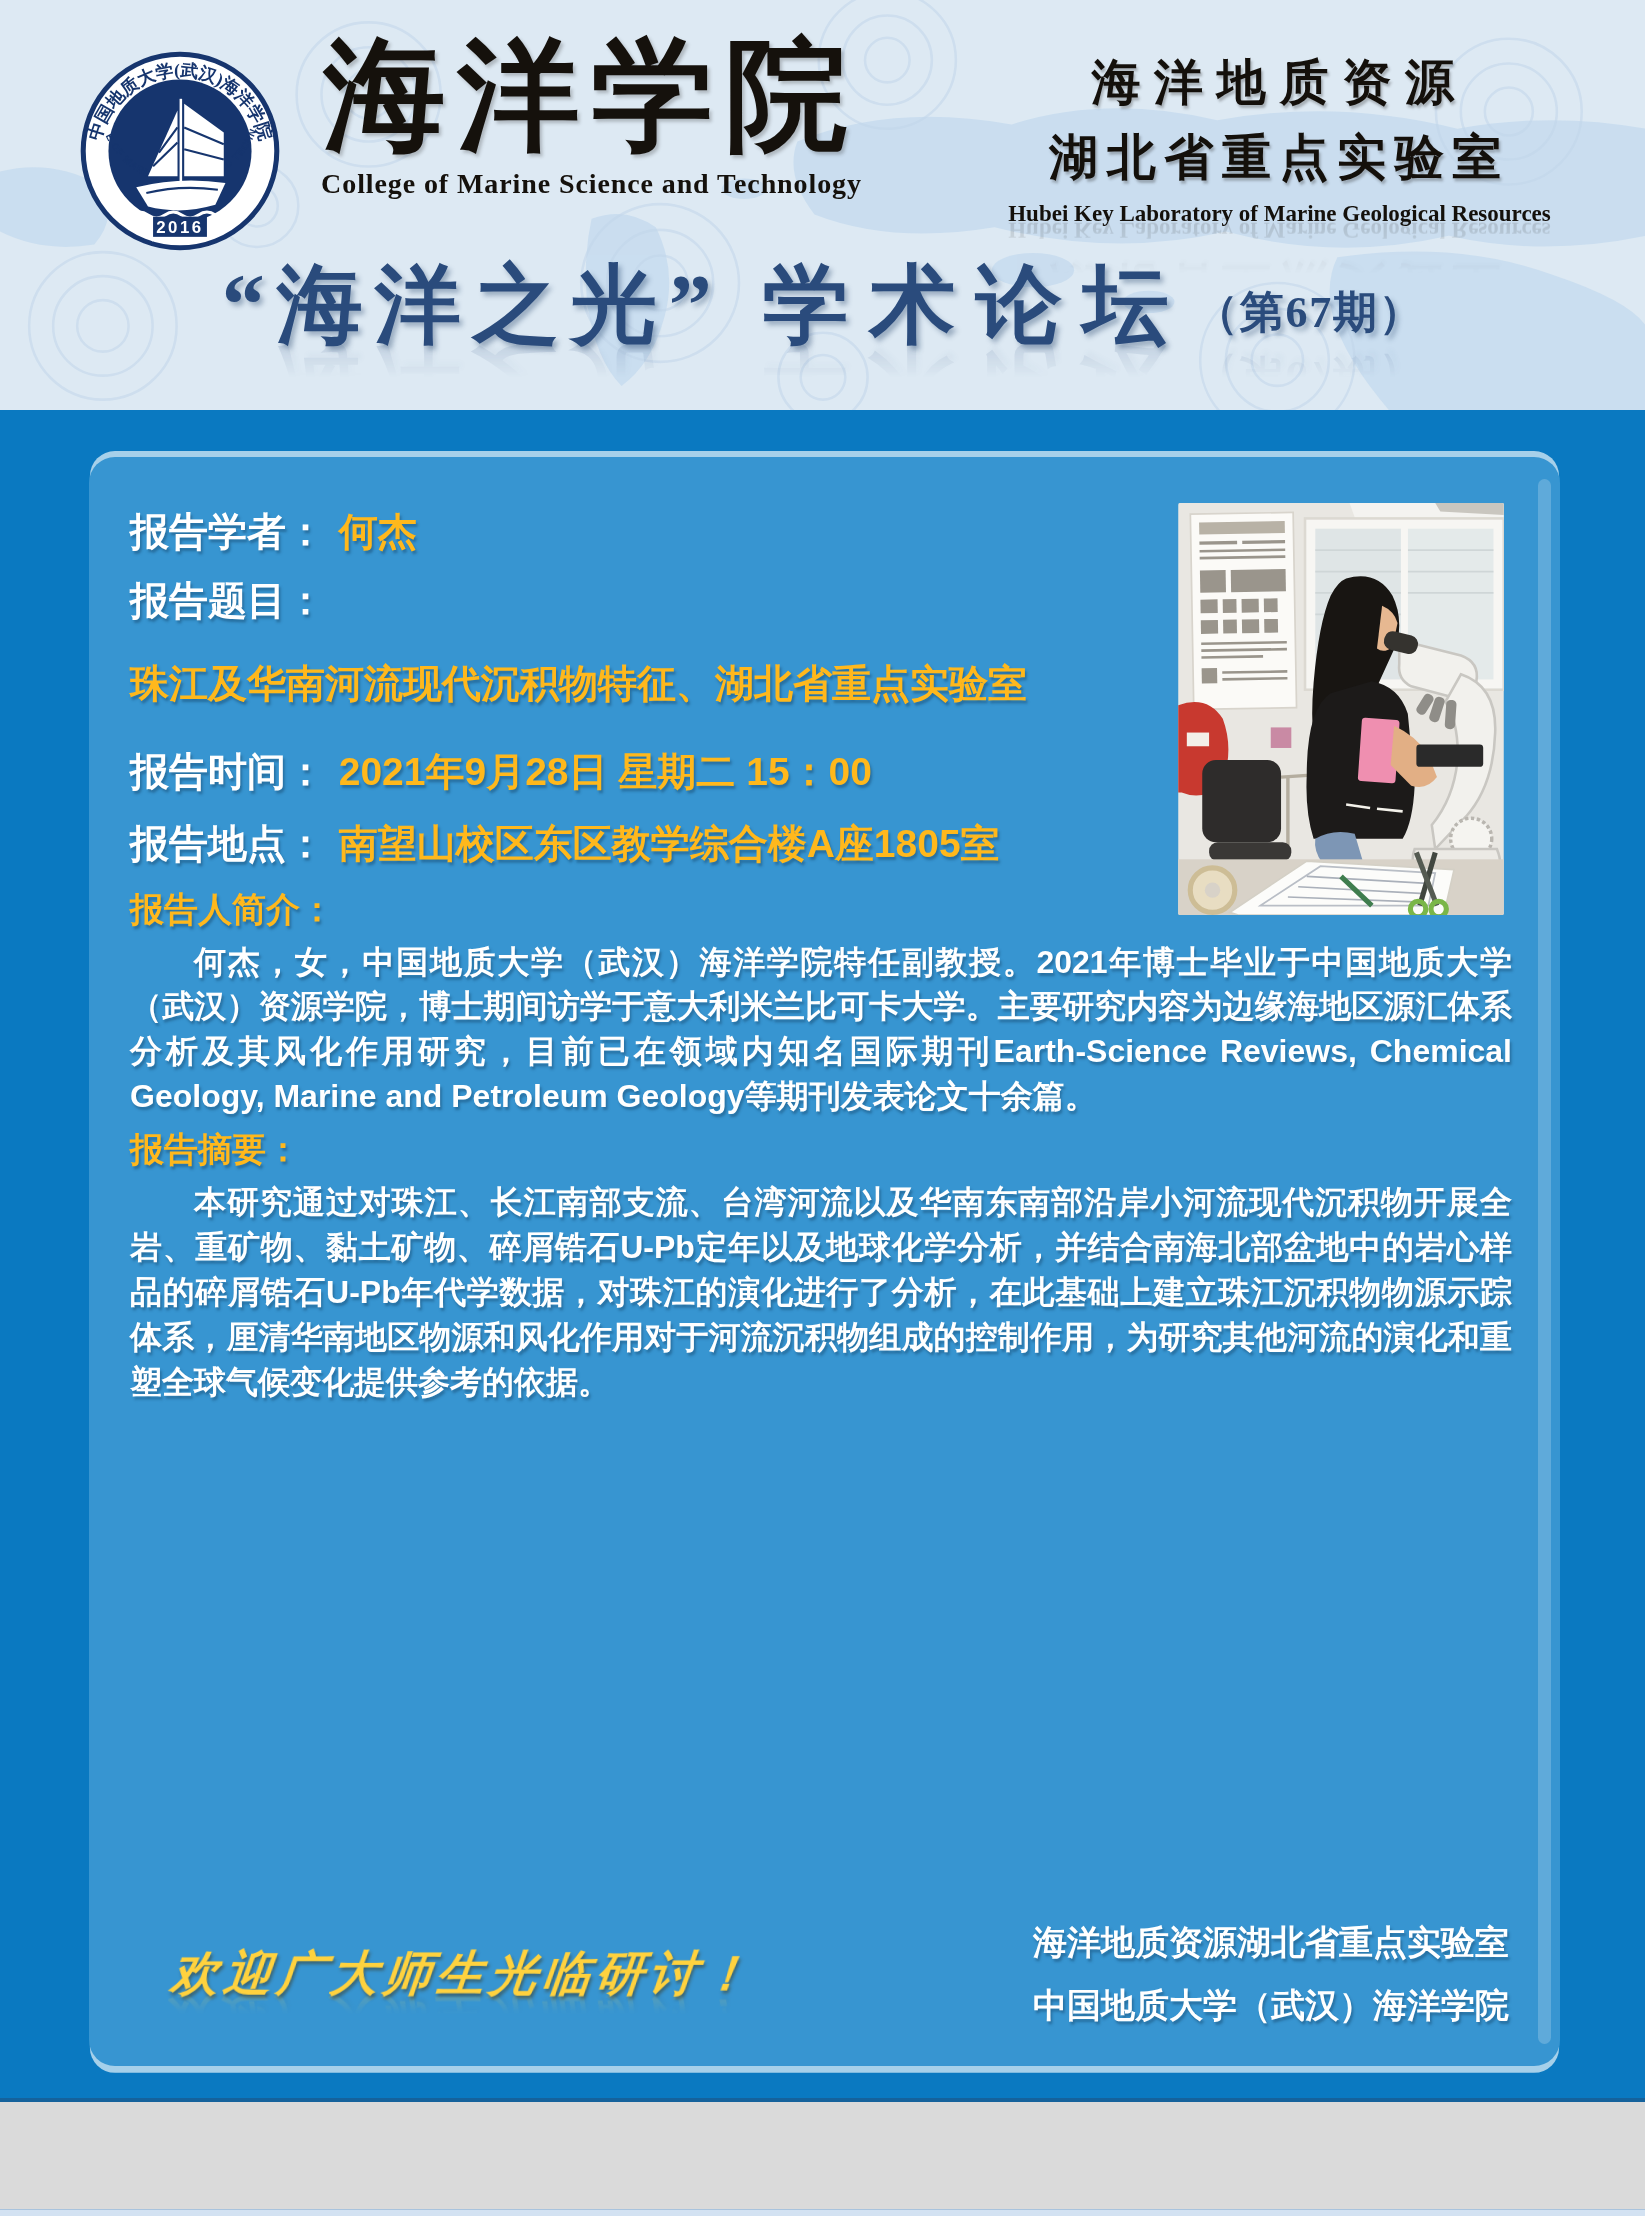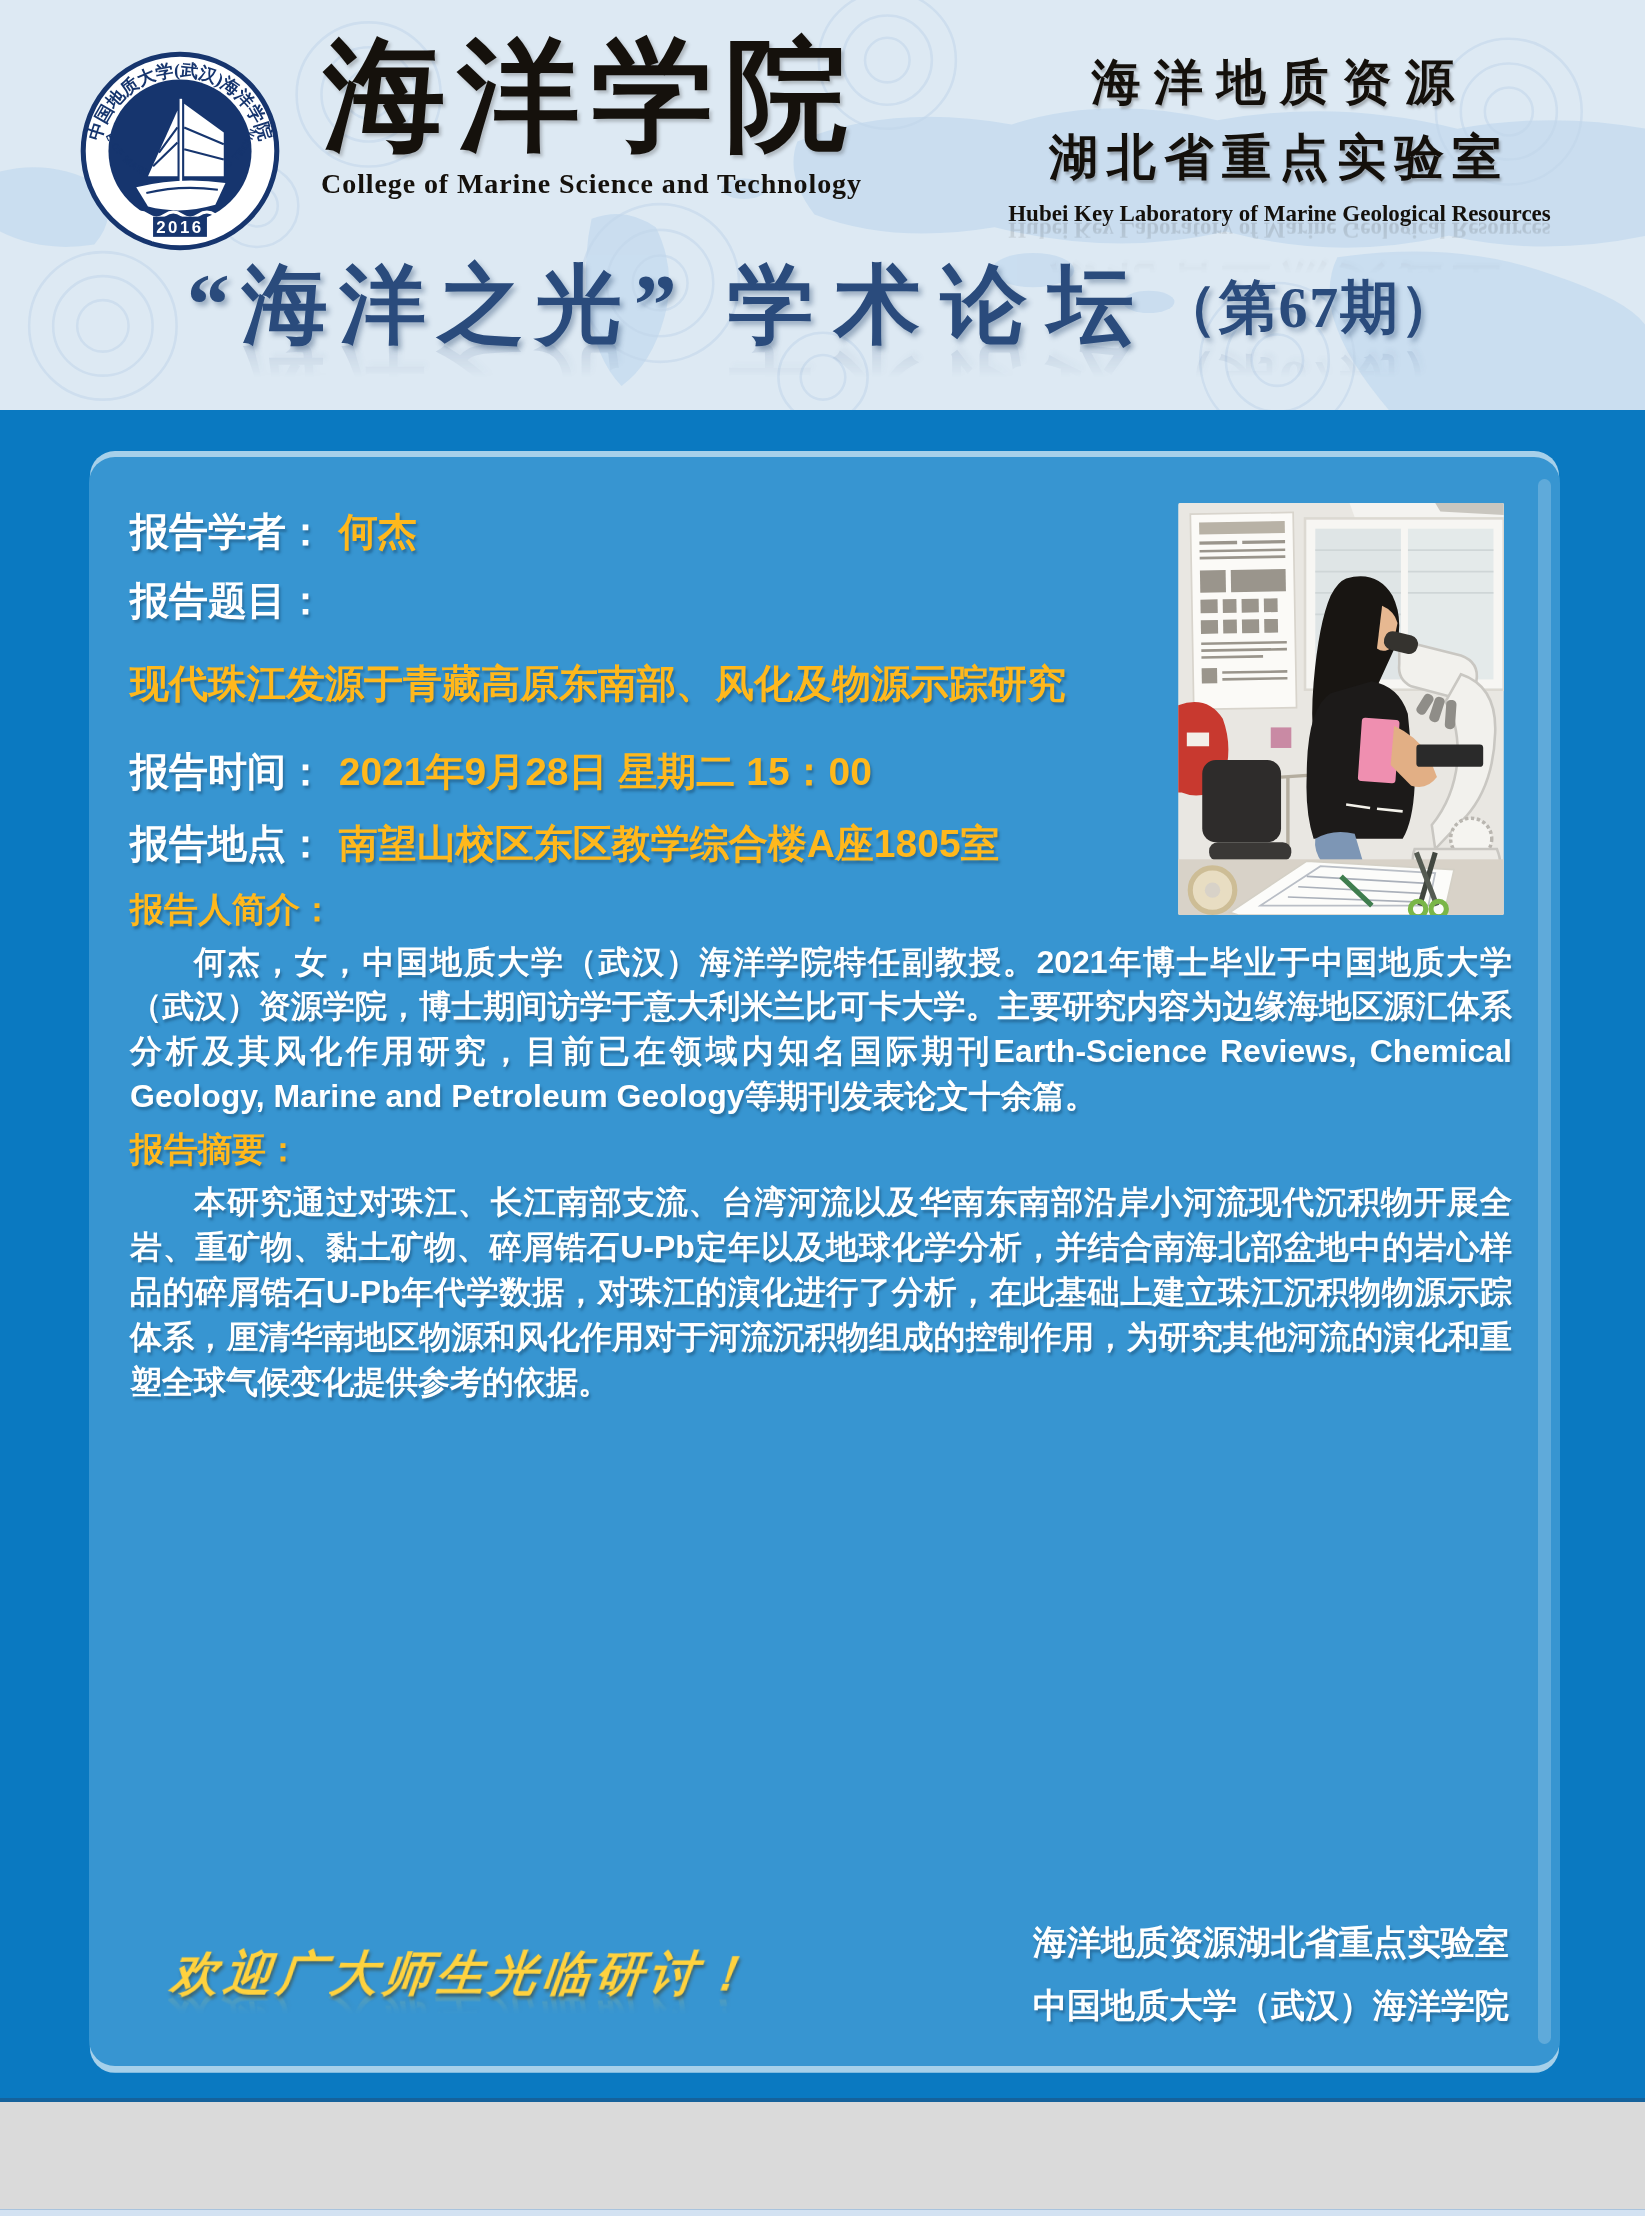--- a/index.html
+++ b/index.html
@@ -22,21 +22,21 @@
     -webkit-box-reflect:below -10.3px linear-gradient(transparent 68%, rgba(0,0,0,.16));}
   .lab-cn1{font-size:49px;letter-spacing:13.7px;text-shadow:1.7px 2.6px 2.6px rgba(40,40,40,.3);}
   .lab-cn2{font-size:49px;letter-spacing:8.6px;margin-top:8.6px;text-shadow:1.7px 2.6px 2.6px rgba(40,40,40,.3);}
   .lab-en{font-size:23px;margin-top:10.3px;font-weight:600;}
   .forum-title{position:absolute;left:0;top:247px;width:100%;text-align:center;
     color:#2a4b7c;font-family:"Liberation Serif",serif;font-weight:bold;white-space:nowrap;
     text-shadow:3.4px 4.3px 5.1px rgba(30,60,100,.35);
     -webkit-box-reflect:below -39px linear-gradient(transparent 55%, rgba(0,0,0,.22));}
   .ft-quote{font-size:86px;letter-spacing:12px;}
   .ft-main{font-size:86px;letter-spacing:20.6px;margin-left:39px;}
-  .ft-issue{font-size:58px;letter-spacing:1.7px;margin-left:5.1px;vertical-align:6.9px;}
+  .ft-issue{font-size:44px;letter-spacing:1.7px;margin-left:5.1px;vertical-align:6.9px;}
 
   
   .body-bg{position:absolute;top:410px;left:0;width:1646px;height:1688px;
     background:#0a79c1;border-bottom:4.3px solid #15629c;box-sizing:content-box;}
   .card{position:absolute;left:89px;top:47px;width:1471px;height:1609px;
     background:#3795d1;border-radius:26px;
     box-shadow:0 -6.9px 0 -0.9px #a6d0ea, 0 7.7px 0 -0.9px #a6d0ea;}
   .card::after{content:"";position:absolute;top:22px;bottom:22px;right:8.6px;width:13.7px;
     border-radius:6.9px;background:rgba(255,255,255,.20);}
   .card-inner{position:absolute;inset:0;padding:48px 48px 48px 41px;box-sizing:border-box;}
@@ -303,21 +303,21 @@
       </svg>
 
       <div class="card-inner">
         <div class="info">
           <div class="row">
             <span class="label">报告学者：</span><span class="val">何杰</span>
           </div>
           <div class="row">
             <span class="label">报告题目：</span>
           </div>
-          <div class="topic">现代珠江发源于青藏高原东南部、风化及物源示踪研究</div>
+          <div class="topic">珠江及华南河流现代沉积物特征、湖北省重点实验室</div>
           <div class="row gap">
             <span class="label">报告时间：</span><span class="val">2021年9月28日 星期二 15：00</span>
           </div>
           <div class="row gap">
             <span class="label">报告地点：</span><span class="val">南望山校区东区教学综合楼A座1805室</span>
           </div>
         </div>
 
         <div class="sec-head">报告人简介：</div>
         <p class="body-text indent">何杰，女，中国地质大学（武汉）海洋学院特任副教授。2021年博士毕业于中国地质大学（武汉）资源学院，博士期间访学于意大利米兰比可卡大学。主要研究内容为边缘海地区源汇体系分析及其风化作用研究，目前已在领域内知名国际期刊Earth-Science Reviews, Chemical Geology, Marine and Petroleum Geology等期刊发表论文十余篇。</p>

